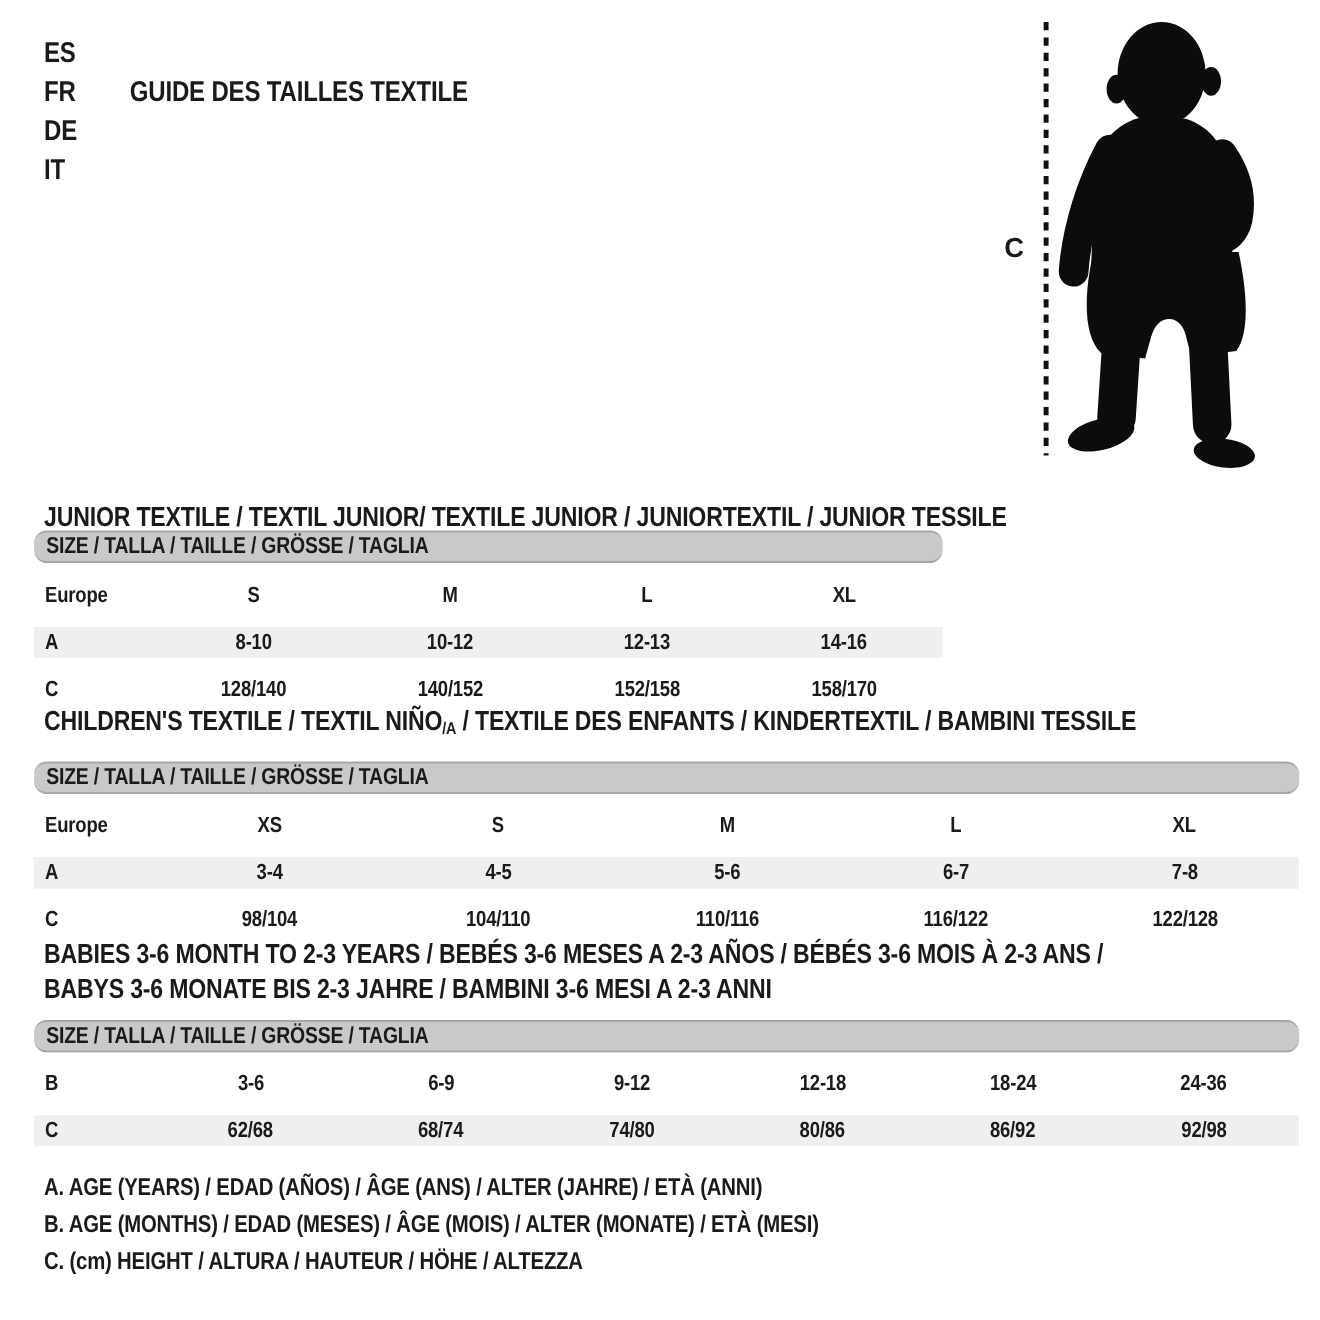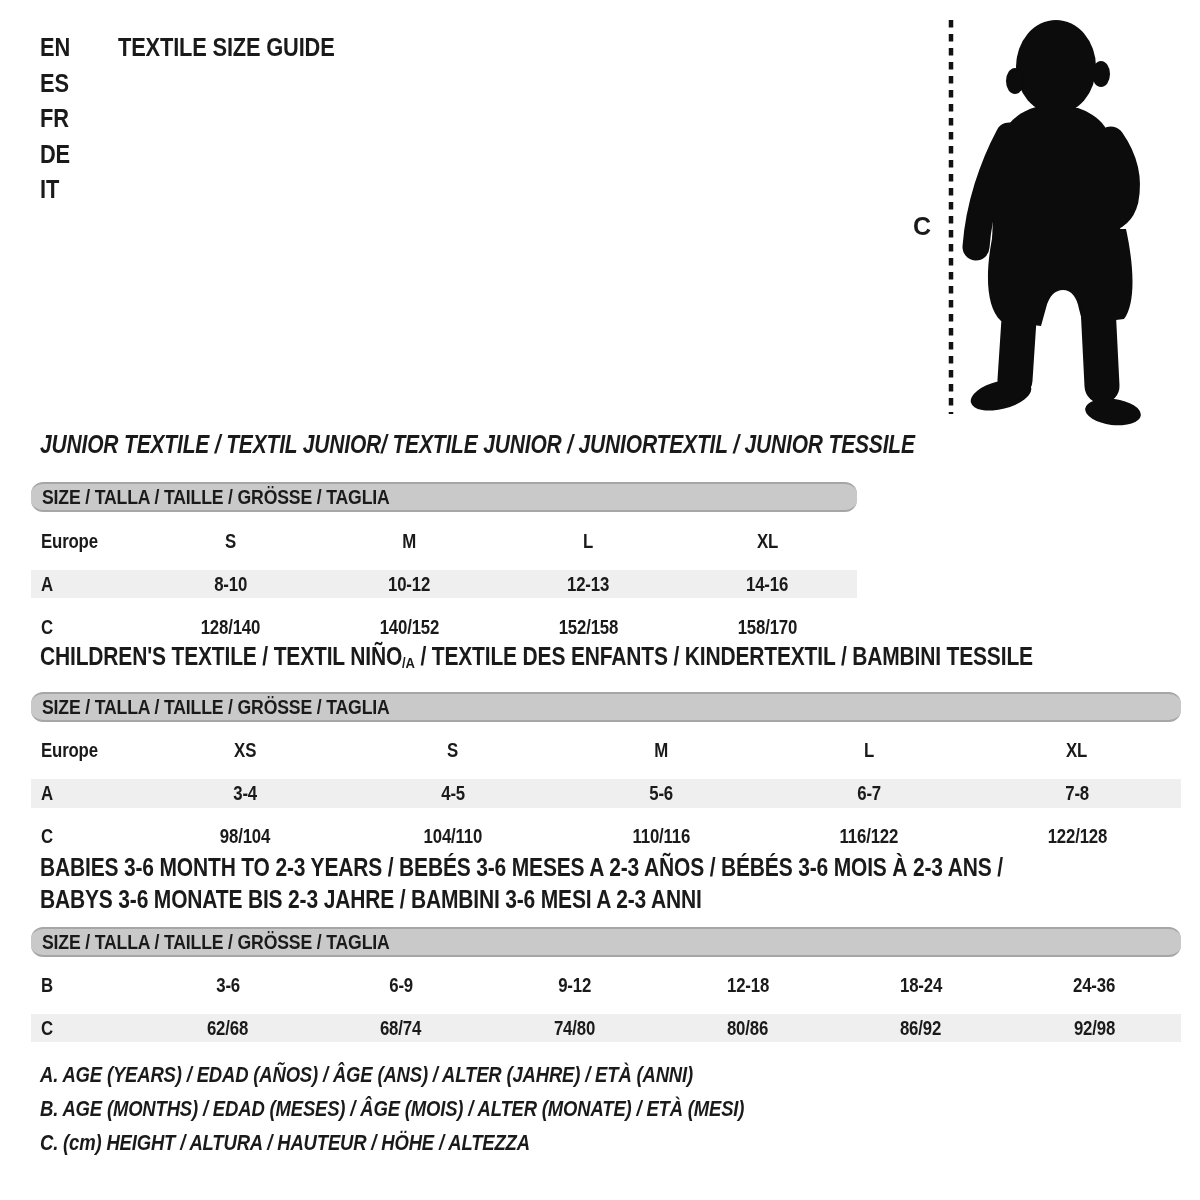--- a/index.html
+++ b/index.html
@@ -15,57 +15,54 @@
   .lang-code{width:78px;}
   .lang-title{}
 
   
   #figure{position:absolute;left:905px;top:14px;width:300px;height:412px;}
   #figure svg{position:absolute;left:0;top:0;}
   #c-label{position:absolute;left:8px;top:198px;font-size:25px;font-weight:700;}
 
   
   .sec-title{position:absolute;left:40px;font-size:25px;white-space:nowrap;}
-  #junior-title{top:430px;font-style:italic;}
+  #junior-title{top:456px;}
   #children-title{top:642px;}
   #babies-title{top:851px;}
   #babies-title .tline{height:32px;display:flex;align-items:center;}
   .sub{font-size:0.62em;position:relative;top:3px;}
 
   
   .size-table{position:absolute;left:31px;}
   #junior-table{top:482px;width:826px;}
   #children-table{top:692px;width:1150px;}
   #babies-table{top:927px;width:1150px;}
   .bar{height:30px;box-sizing:border-box;background:#c9c9c9;border-top:2px solid #a6a6a6;border-bottom:2px solid #a6a6a6;display:flex;align-items:center;padding-left:11px;font-size:21px;border-radius:12px;}
   .trow{display:flex;align-items:center;margin-top:11px;}
   .tlabel{width:110px;padding-left:10px;box-sizing:border-box;font-size:20px;}
   .tcell{flex:1;text-align:center;font-size:20px;}
   .band{background:#efefef;}
   .h36{height:36px}.h35{height:35px}.h34{height:34px}.h29{height:29px}.h28{height:28px}
 
   
   #notes{position:absolute;left:40px;top:1062px;}
-  .note-line{height:34px;display:flex;align-items:flex-start;font-size:22px;font-style:italic;}
+  .note-line{height:34px;display:flex;align-items:center;font-size:22px;}
 </style>
 </head>
 <body>
 
 <div id="page">
 
   <div id="lang">
     <div class="lang-row">
-      <span class="lang-code"><span class="cond">EN</span></span>
-      <span class="lang-title"><span class="cond">TEXTILE SIZE GUIDE</span></span>
-    </div>
-    <div class="lang-row">
       <span class="lang-code"><span class="cond">ES</span></span>
     </div>
     <div class="lang-row">
       <span class="lang-code"><span class="cond">FR</span></span>
+      <span class="lang-title"><span class="cond">GUIDE DES TAILLES TEXTILE</span></span>
     </div>
     <div class="lang-row">
       <span class="lang-code"><span class="cond">DE</span></span>
     </div>
     <div class="lang-row">
       <span class="lang-code"><span class="cond">IT</span></span>
     </div>
   </div>
 
   <div id="figure">

